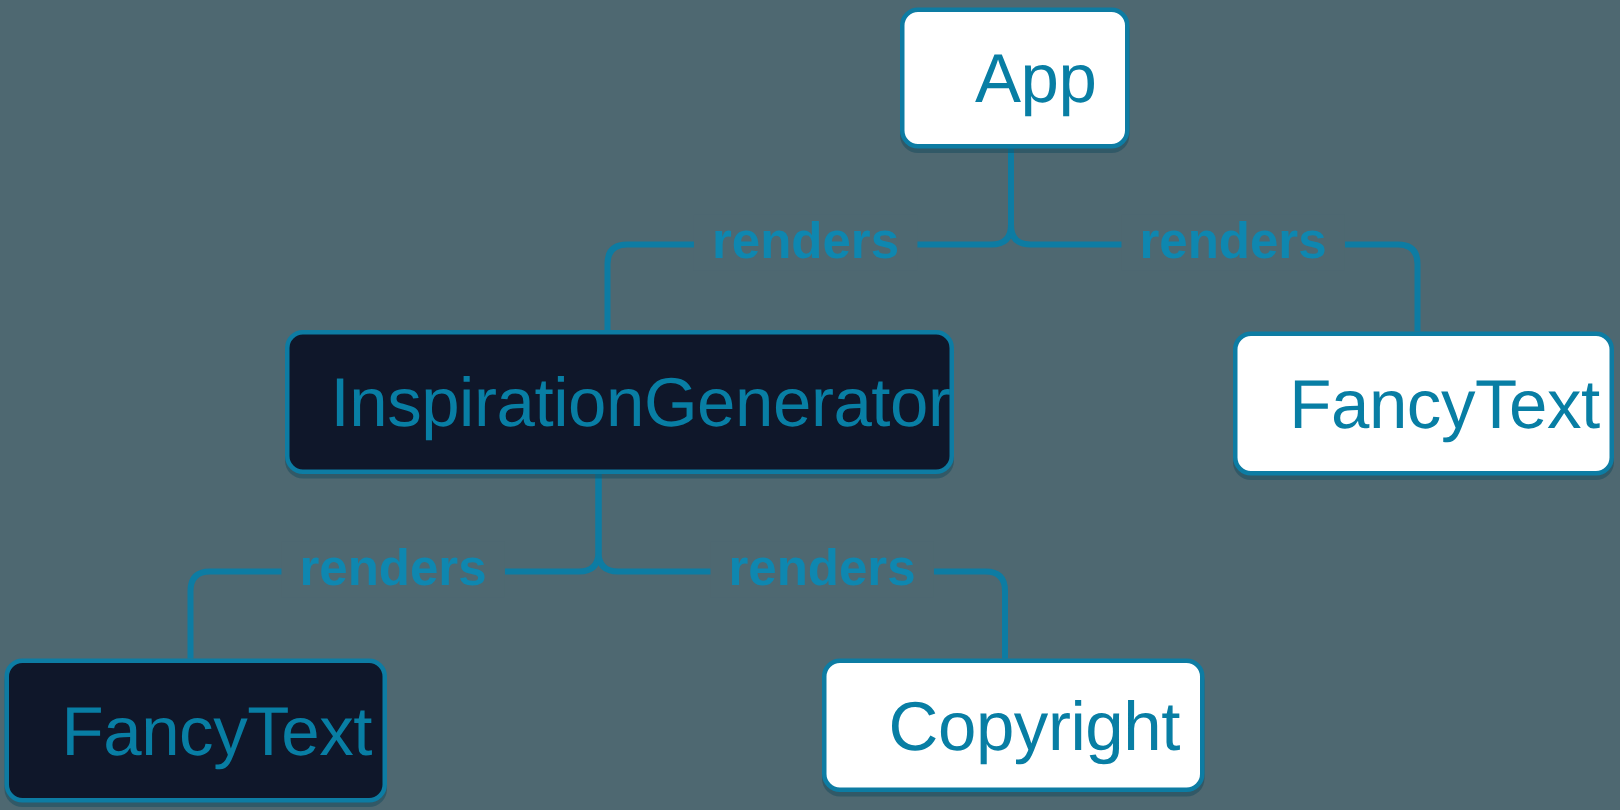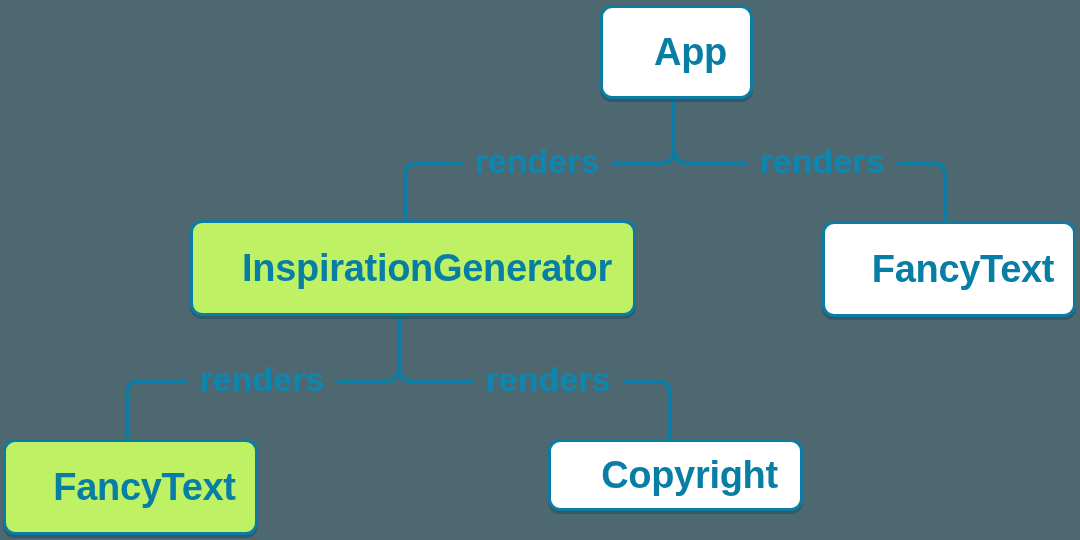--- a/index.html
+++ b/index.html
@@ -30,34 +30,34 @@
   .node {
     position: absolute;
     box-sizing: border-box;
     display: flex;
     align-items: center;
     justify-content: center;
     border: 3.5px solid #0d7ca3;
     border-radius: 12px;
     box-shadow: 0 3px 0 rgba(16, 70, 92, 0.45);
     color: #087ea4;
-    font-size: 38px;
-    font-weight: 700;
+    font-size: 46px;
+    font-weight: 400;
     letter-spacing: -0.3px;
     white-space: nowrap;
     padding-left: 28px;
   }
   .node.white { background: #ffffff; }
-  .node.highlight { background: #bef264; }
+  .node.highlight { background: #0f172a; }
 
   .node-app        { left: 600px; top: 5px;   width: 153px; height: 94px; }
   .node-inspgen    { left: 190px; top: 220px; width: 446px; height: 96px; }
   .node-fancy-r    { left: 822px; top: 221px; width: 254px; height: 96px; }
   .node-fancy-l    { left: 3px;   top: 439px; width: 255px; height: 96px; }
-  .node-copyright  { left: 548px; top: 439px; width: 255px; height: 72px; }
+  .node-copyright  { left: 548px; top: 439px; width: 255px; height: 89px; }
 
   .edge-label {
     position: absolute;
     transform: translate(-50%, -50%);
     background: #4e6871;
     color: #0e87b0;
     font-size: 34px;
     font-weight: 600;
     padding: 0 12px;
     line-height: 1.1;

